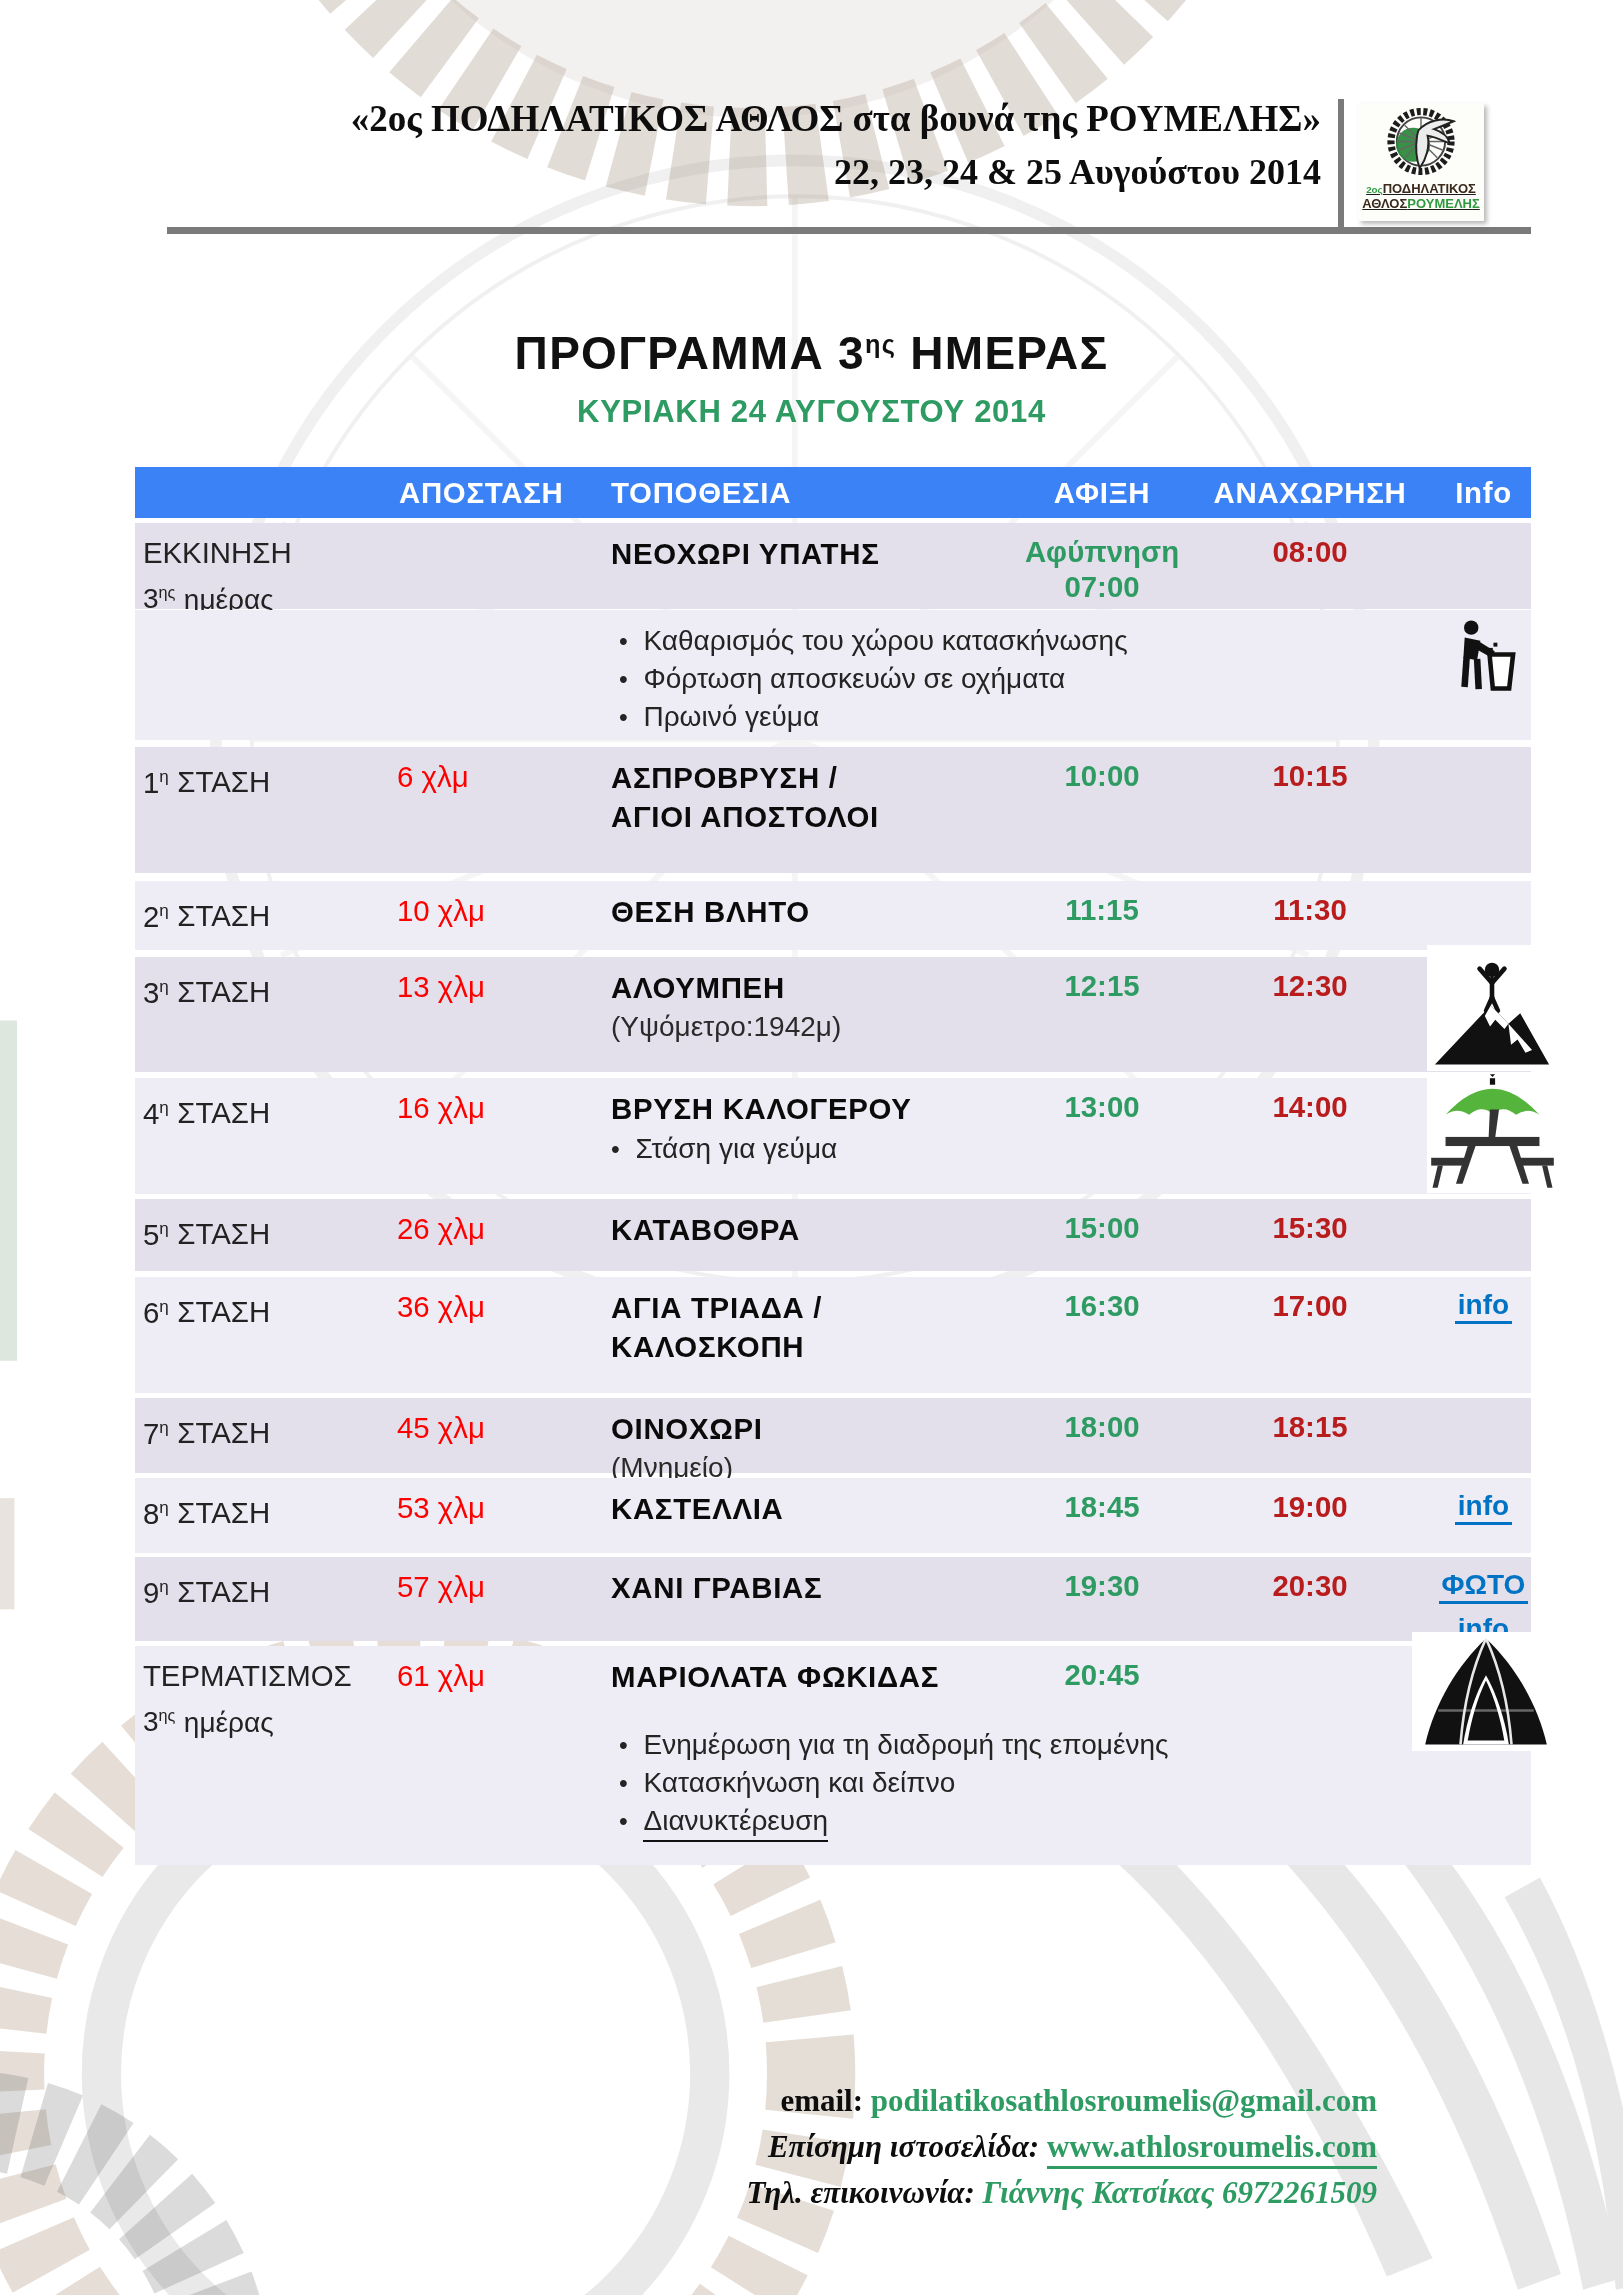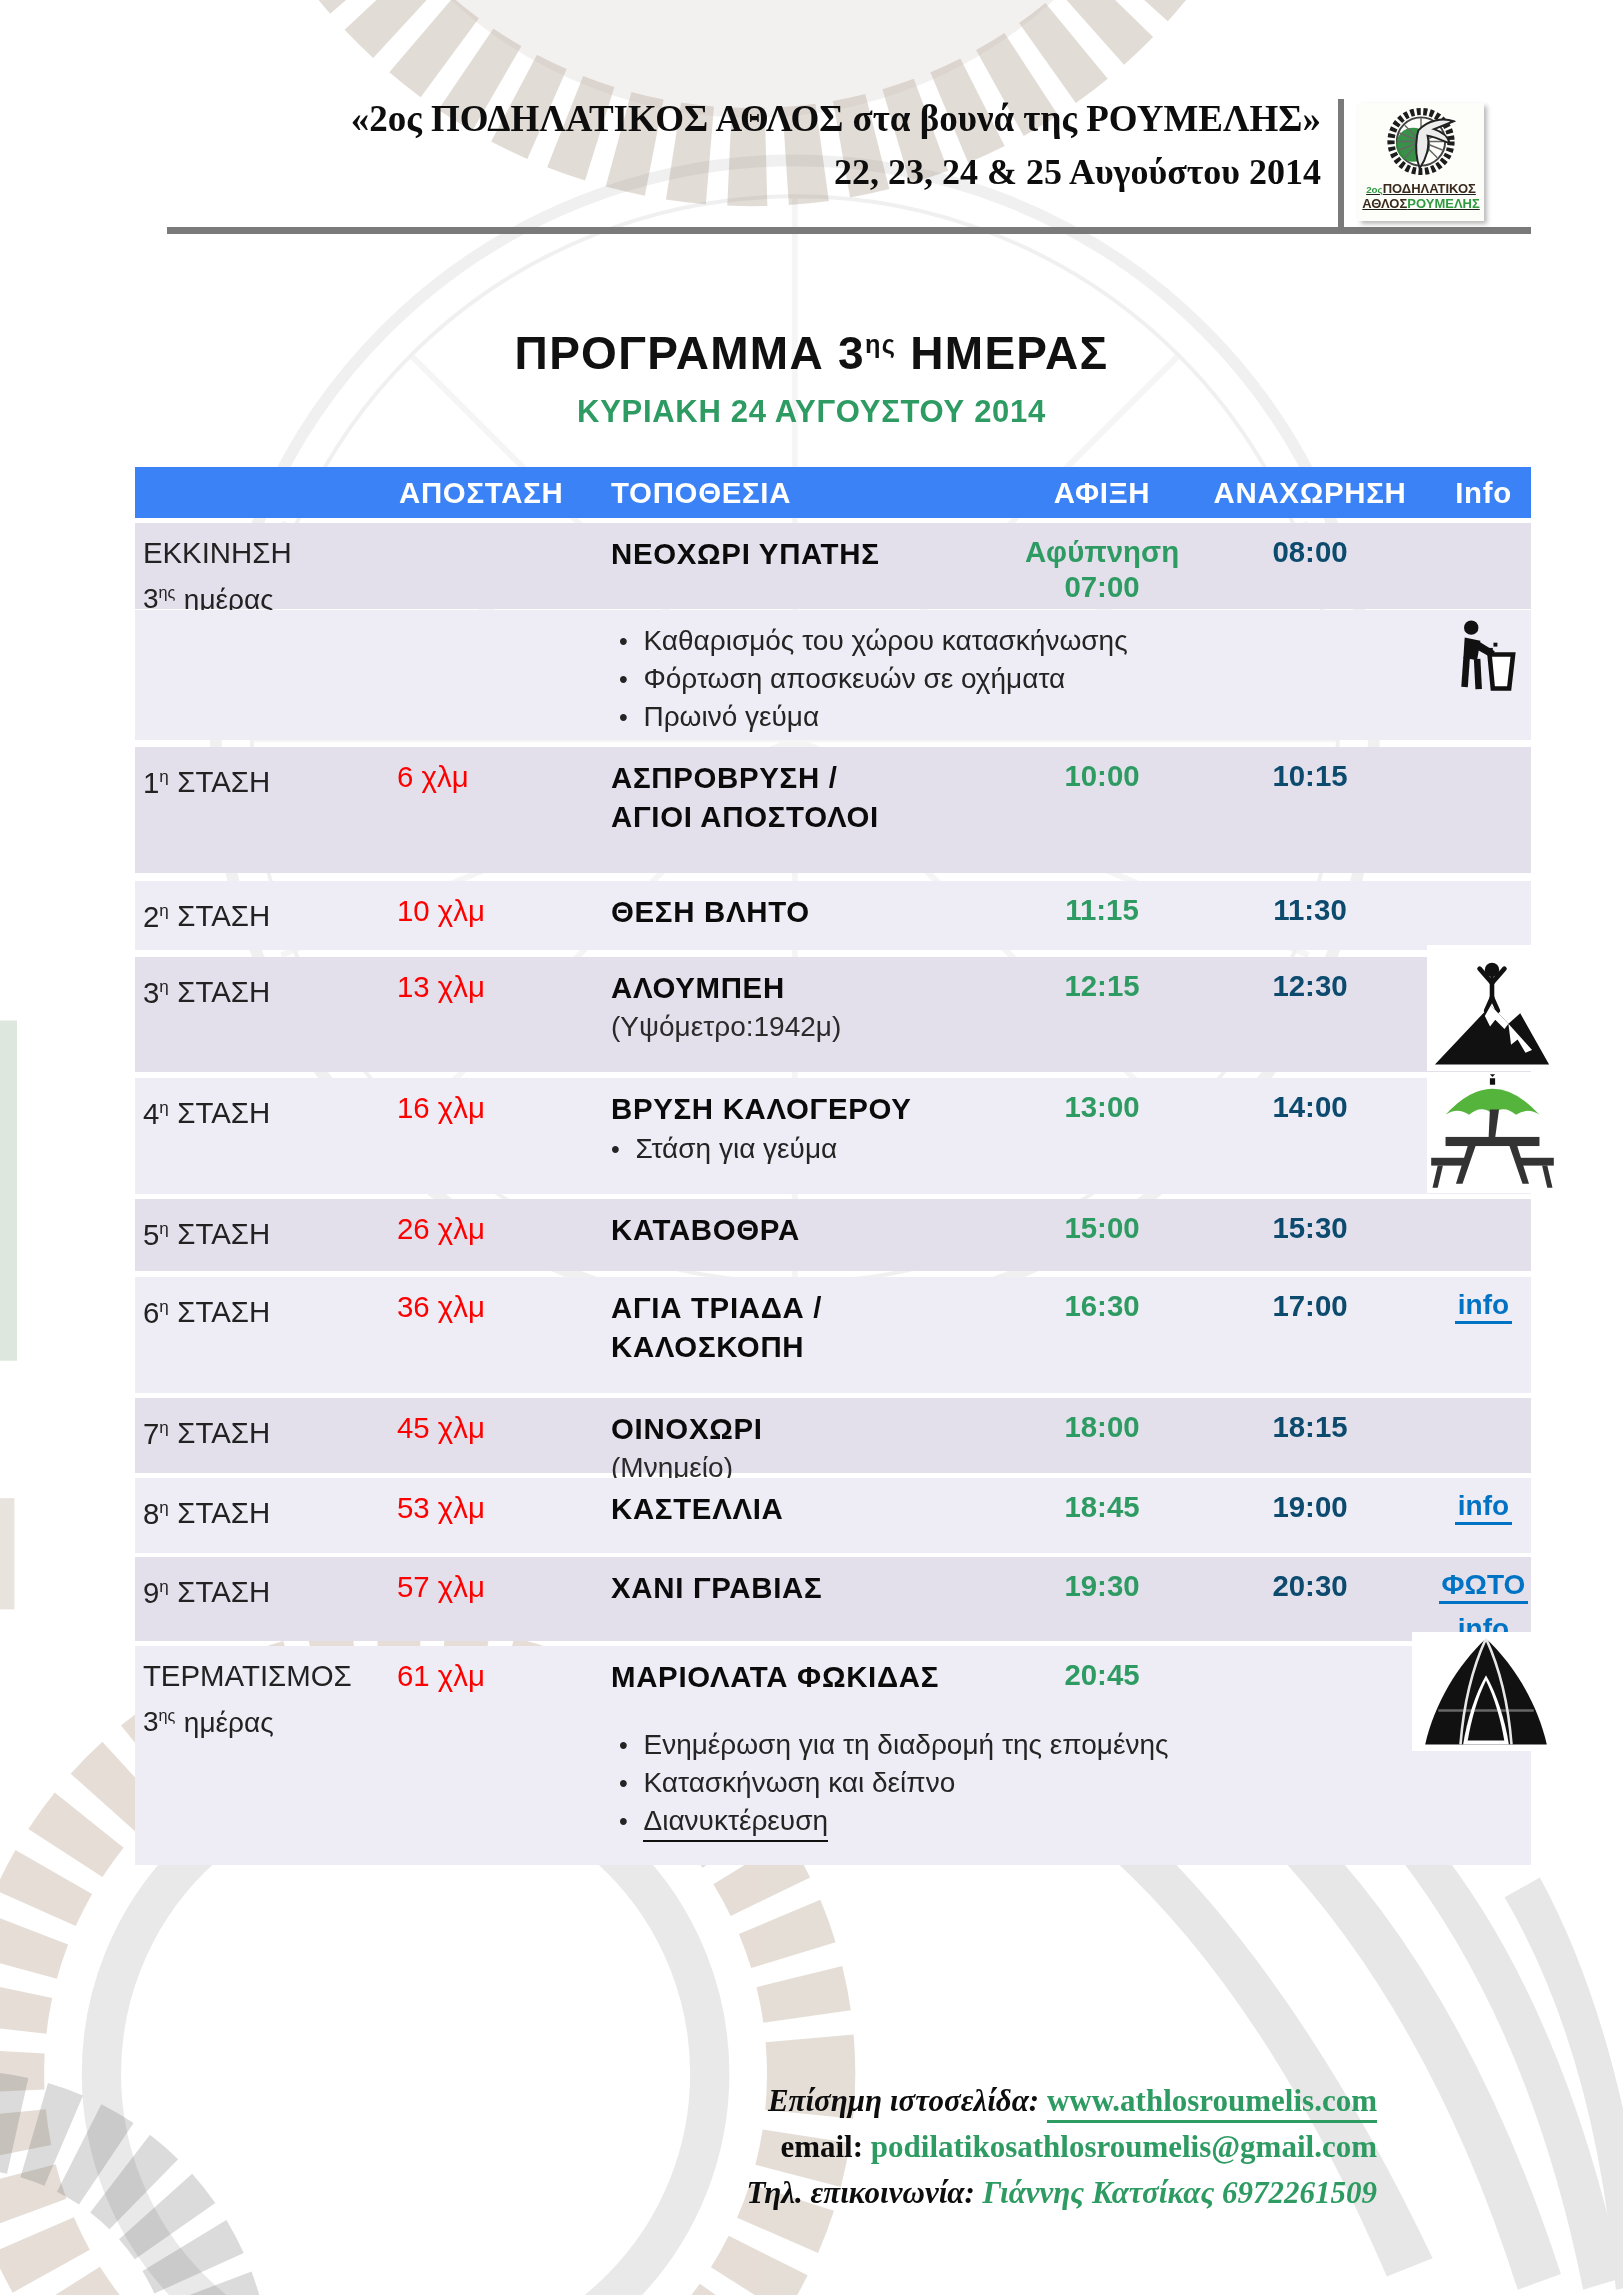--- a/index.html
+++ b/index.html
@@ -44,21 +44,21 @@
   .stage{left:7.9px;top:10.5px;font-size:29.4px;line-height:37px;color:#222;}
   .stage sup{font-size:58%;} .w{margin-left:8.5px;}
   .stage .sub{margin-top:3.9px;font-size:28px;}
   .dist{left:262px;top:10.5px;font-size:29.4px;line-height:37px;font-weight:normal;color:#ff0000;}
   .loc{left:476px;top:10.5px;font-size:29.4px;line-height:39px;color:#0b0b0b;}
   .loc .lmain{font-weight:bold;letter-spacing:0.7px;}
   .loc .lsub{font-weight:normal;color:#2a2a2a;font-size:28px;}
   .arr{left:885px;top:10.5px;width:164px;text-align:center;font-size:29.4px;line-height:35px;
        font-weight:bold;color:#2e9b63;}
   .dep{left:1049px;top:10.5px;width:252px;text-align:center;font-size:29.4px;line-height:35px;
-       font-weight:bold;color:#0c4a6e;}
+       font-weight:bold;color:#b91c1c;}
   .links{left:1301px;top:11.8px;width:95px;display:flex;flex-direction:column;align-items:center;gap:9.2px;}
   .ilink{font-size:28px;font-weight:bold;color:#0073c5;line-height:31px;
          border-bottom:3.9px solid #0073c5;padding:0 2.6px 1.3px 2.6px;cursor:pointer;text-decoration:none;}
   .bline{display:flex;gap:15.7px;font-size:28px;line-height:37px;color:#242424;align-items:baseline;white-space:nowrap;}
   .bline .dot{font-size:25px;}
   .bline.ul span:last-child{border-bottom:2.6px solid #111;padding-bottom:1.3px;}
   .bullets{left:484px;}
   .loc .bline{margin-top:2.6px;}
   .icon{position:absolute;}
   .icon.trash{left:1314px;top:9.2px;}
@@ -405,26 +405,26 @@
                 <path d="M113,10 C136,60 148,120 152,172"></path>
                 <path d="M40,120 L186,120" opacity="0.4"></path>
               </g>
             </svg>
           </div>
         </div>
       </div>
 
     <div class="footer">
       <div class="fline">
+        <span>email:</span>
+        <a class="fgreen">podilatikosathlosroumelis@gmail.com</a>
+      </div>
+      <div class="fline">
         <span class="it">Επίσημη ιστοσελίδα:</span>
         <a class="fgreen flink">www.athlosroumelis.com</a>
-      </div>
-      <div class="fline">
-        <span>email:</span>
-        <a class="fgreen">podilatikosathlosroumelis@gmail.com</a>
       </div>
       <div class="fline">
         <span class="it">Τηλ. επικοινωνία:</span>
         <span class="fgreen it">Γιάννης Κατσίκας 6972261509</span>
       </div>
     </div>
 
   </div>
 </div>
 

